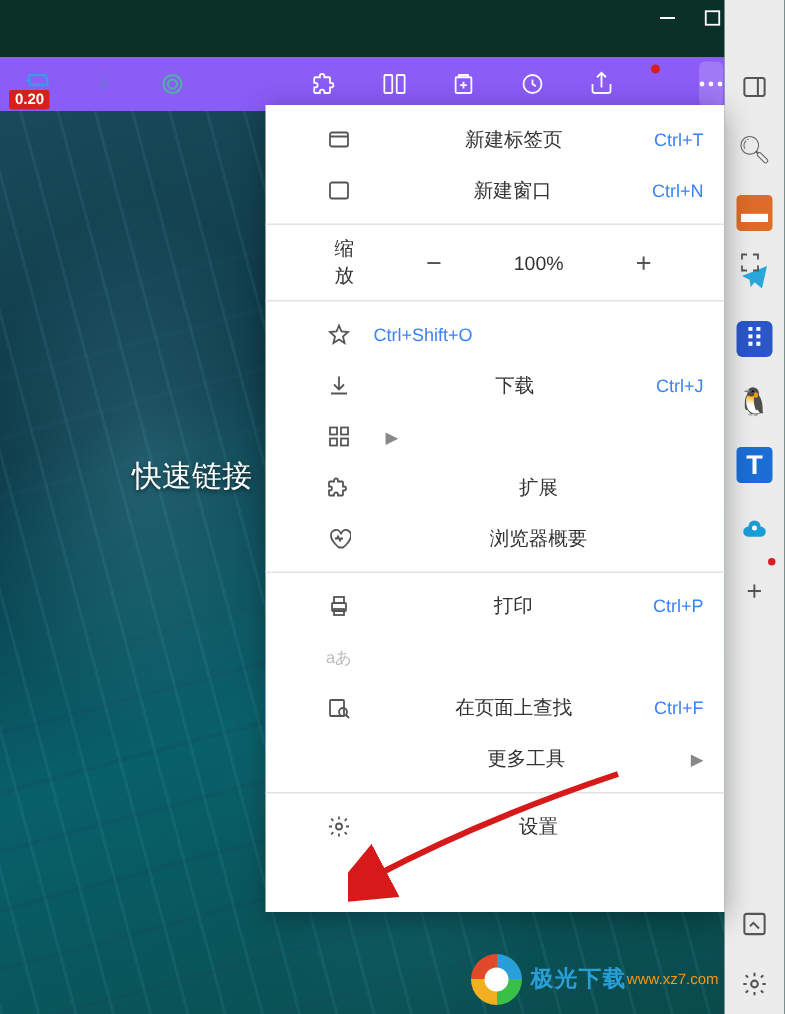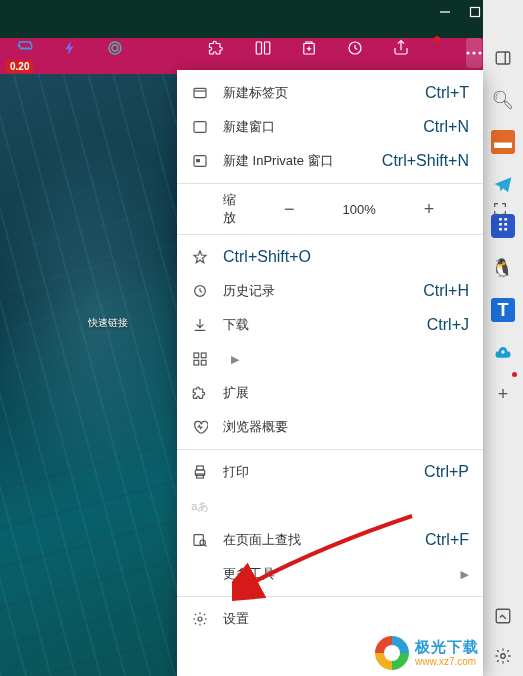--- a/index.html
+++ b/index.html
@@ -22,23 +22,23 @@
   padding: 6px 12px;
   color: white;
   z-index: 5;
 }
 .window-controls .wc { width: 12px; height: 12px; }
 
 .top-toolbar {
   position: absolute;
   top: 38px; left: 0; right: 40px;
   height: 36px;
-  background: #be185d;
+  background: #8b5cf6;
   display: flex;
-  align-items: flex-start;
+  align-items: center;
   padding: 0 16px;
   gap: 28px;
   z-index: 4;
 }
 .top-toolbar .tb-icon {
   width: 20px; height: 20px;
   display: flex; align-items: center; justify-content: center;
   color: #e5e5e5;
 }
 .top-toolbar .badge {
@@ -107,23 +107,23 @@
   content:'';
   position:absolute; inset:0;
   background:
     radial-gradient(ellipse 180px 300px at 20% 40%, rgba(100,180,200,0.25), transparent 60%),
     radial-gradient(ellipse 220px 380px at 55% 70%, rgba(40,120,140,0.35), transparent 55%),
     repeating-linear-gradient(75deg, rgba(80,160,180,0.12) 0 2px, transparent 2px 24px),
     repeating-linear-gradient(-15deg, rgba(20,70,90,0.25) 0 3px, transparent 3px 38px);
 }
 .quick-links {
   position:absolute;
-  left: 88px; top: 242px;
+  left: 88px; top: 230px;
   color: white;
-  font-size: 10px;
+  font-size: 20px;
   text-shadow: 0 1px 3px rgba(0,0,0,0.6);
 }
 
 .dropdown {
   position: absolute;
   top: 70px; left: 177px;
   width: 306px;
   background: white;
   box-shadow: 0 4px 18px rgba(0,0,0,0.35);
   z-index: 10;
@@ -137,24 +137,25 @@
   cursor: pointer;
   position: relative;
 }
 .menu-item.disabled { color:#999; cursor:default; }
 .menu-icon {
   width: 18px; height: 18px;
   margin-right: 14px;
   display:flex; align-items:center; justify-content:center;
   color:#555;
   flex-shrink:0;
-}
-.menu-label { flex:1; color:#333; font-size:13px; }
+  margin-left:26px;
+}
+.menu-label { flex:1; color:#333; font-size:13px;text-align:center; }
 .menu-item.disabled .menu-label { color:#aaa; }
-.menu-shortcut { color:#0c4a6e; font-size:16px; }
+.menu-shortcut { color:#3b82f6; font-size:12px; }
 .menu-chevron { color:#888; font-size:11px; margin-left:8px; }
 .menu-sep {
   height: 1px;
   background: #e2e2e2;
   margin: 5px 0;
 }
 .zoom-row {
   display:flex; align-items:center;
   height:40px; padding:0 14px;gap:48px;
 }
@@ -175,21 +176,21 @@
   z-index: 30;
   display:flex; align-items:center; gap:6px;
   pointer-events:none;
 }
 .wm-logo {
   width:34px; height:34px; border-radius:50%;
   background: conic-gradient(#2a9ed6 0 90deg, #3ac048 90deg 180deg, #f2b020 180deg 270deg, #e04a2a 270deg 360deg);
   position:relative;
 }
 .wm-logo::after{ content:''; position:absolute; inset:9px; background:white; border-radius:50%; }
-.wm-text { display:flex; flex-direction:column; line-height:1.1; }
+.wm-text { display:flex; flex-direction:row; line-height:1.1;align-items:center; }
 .wm-text .l1 { color:#2a9ed6; font-size:15px; font-weight:bold; letter-spacing:1px; }
 .wm-text .l2 { color:#f29a1a; font-size:10px; }
 
 svg { display:block; }
 </style>
 </head>
 <body>
 
 <div class="window-controls">
   <span class="wc">
@@ -331,30 +332,20 @@
   <div class="menu-item">
     <span class="menu-icon">
         <svg width="16" height="16" viewBox="0 0 24 24" fill="none" stroke="#555" stroke-width="1.8">
           <rect x="3" y="4" width="18" height="16" rx="2"></rect>
         </svg>
       </span>
     <span class="menu-label">新建窗口</span>
     <span class="menu-shortcut">Ctrl+N</span>
   </div>
 
-  <div class="menu-item">
-    <span class="menu-icon">
-        <svg width="16" height="16" viewBox="0 0 24 24" fill="none" stroke="#555" stroke-width="1.8">
-          <rect x="3" y="4" width="18" height="16" rx="2"></rect>
-          <rect x="7" y="10" width="4" height="3" fill="#555"></rect>
-        </svg>
-      </span>
-    <span class="menu-label">新建 InPrivate 窗口</span>
-    <span class="menu-shortcut">Ctrl+Shift+N</span>
-  </div>
 
   <div class="menu-sep"></div>
 
   <div class="zoom-row">
     <span class="zl">缩放</span>
     <span class="zbtn">−</span>
     <span class="zval">100%</span>
     <span class="zbtn">+</span>
     <span class="zfull">
         <svg width="16" height="16" viewBox="0 0 24 24" fill="none" stroke="#555" stroke-width="1.8">
@@ -367,30 +358,20 @@
 
   <div class="menu-item">
     <span class="menu-icon">
         <svg width="16" height="16" viewBox="0 0 24 24" fill="none" stroke="#555" stroke-width="1.8">
           <path d="M12 3l2.5 6 6.5.5-5 4.5 1.5 6.5L12 17l-5.5 3.5L8 14 3 9.5l6.5-.5z"></path>
         </svg>
       </span>
     <span class="menu-shortcut">Ctrl+Shift+O</span>
   </div>
 
-  <div class="menu-item">
-    <span class="menu-icon">
-        <svg width="16" height="16" viewBox="0 0 24 24" fill="none" stroke="#555" stroke-width="1.8">
-          <circle cx="12" cy="12" r="8"></circle>
-          <path d="M12 8v4l3 2"></path>
-        </svg>
-      </span>
-    <span class="menu-label">历史记录</span>
-    <span class="menu-shortcut">Ctrl+H</span>
-  </div>
 
   <div class="menu-item">
     <span class="menu-icon">
         <svg width="16" height="16" viewBox="0 0 24 24" fill="none" stroke="#555" stroke-width="1.8">
           <path d="M12 3v12M7 11l5 5 5-5M4 20h16"></path>
         </svg>
       </span>
     <span class="menu-label">下载</span>
     <span class="menu-shortcut">Ctrl+J</span>
   </div>

